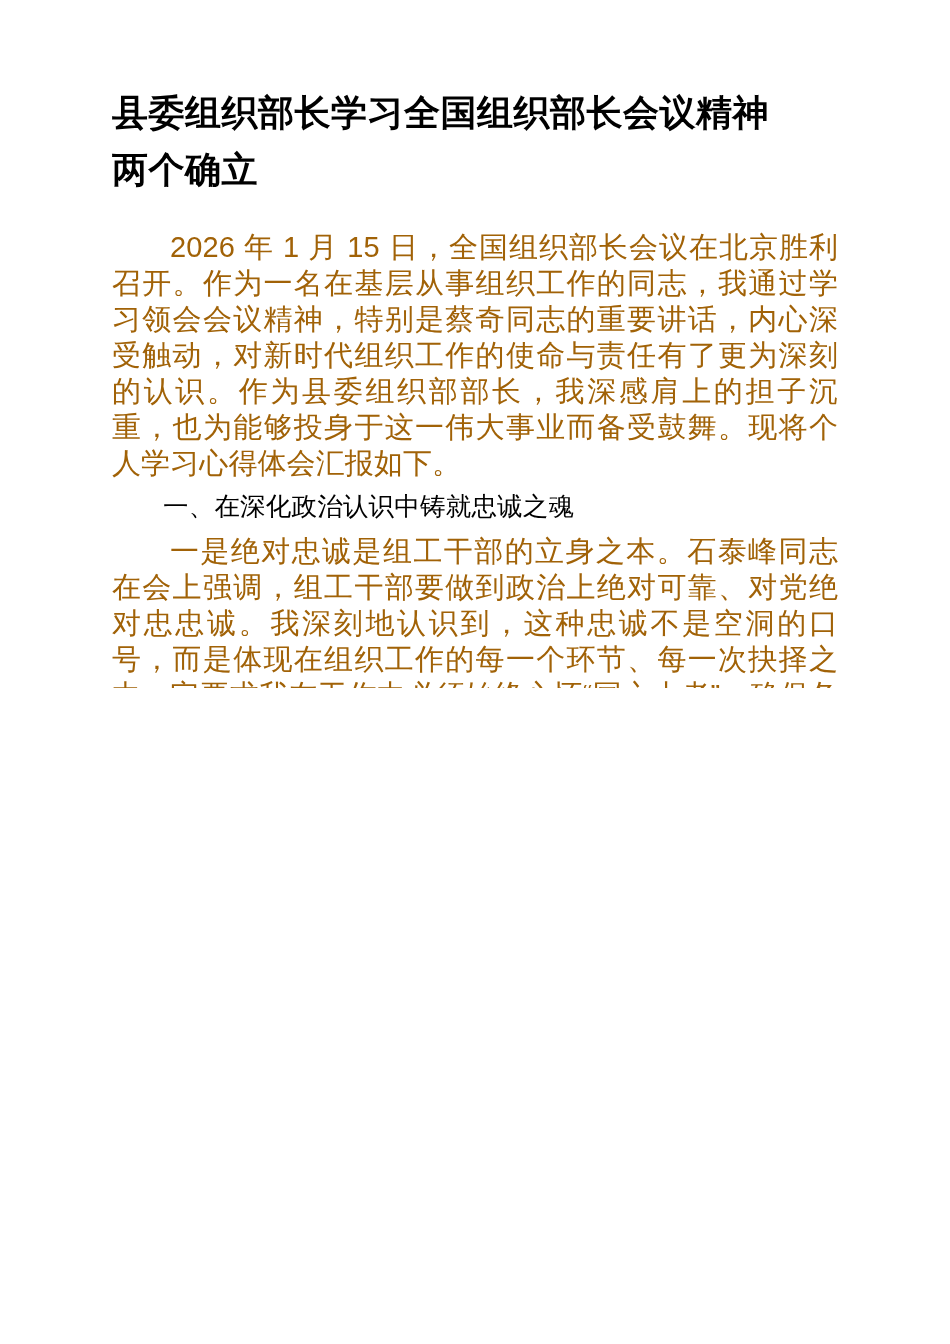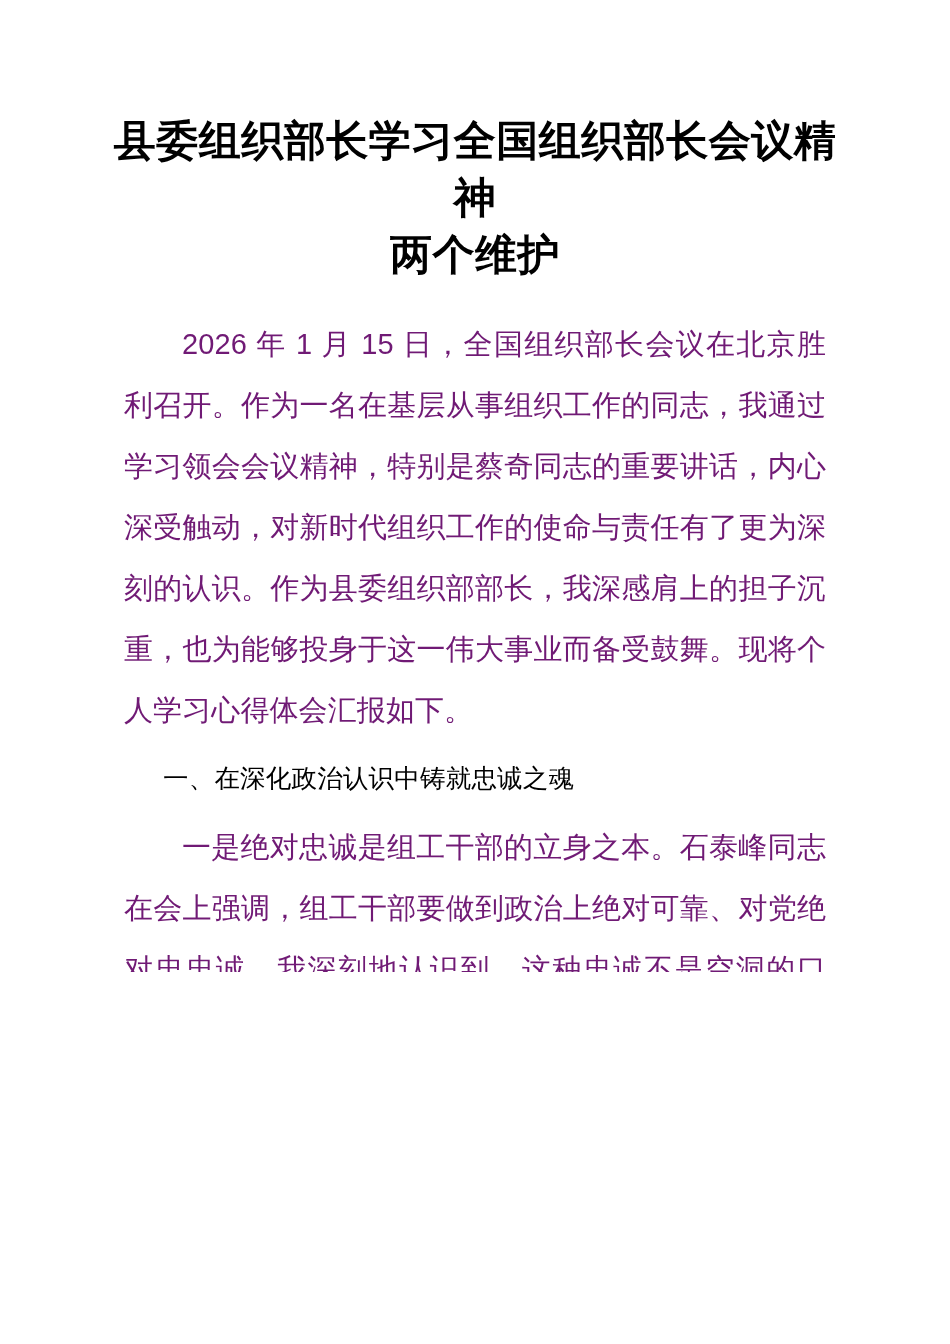--- a/index.html
+++ b/index.html
@@ -24,52 +24,51 @@
   }
 
   .doc-body {
     position: absolute;
     left: 112px;
     top: 0;
     width: 726px;
   }
 
   .doc-title {
-    font-size: 42px;
+    font-size: 36px;
     font-weight: bold;
     line-height: 57px;
-    text-align: center;
     letter-spacing: 0.5px;
     margin: 0;
-    padding-top: 112px;
+    padding-top: 84px;
     color: #000000;
   }
   .doc-title .tline {
     display: block;
   }
 
   .section-heading {
     font-size: 25.5px;
     line-height: 51.5px;
     text-align: justify;
     text-indent: 51px;
     margin: 0;
     letter-spacing: 0.2px;
     color: #000000;
   }
 
   .para {
     font-size: 29px;
-    line-height: 61px;
+    line-height: 36px;
     text-align: justify;
     text-align-last: left;
     text-indent: 58px;
-    margin: 12px;
+    margin: 0;
     letter-spacing: 0.1px;
-    color: #701a75;
+    color: #a16207;
     word-break: break-all;
   }
 
   .para-first {
     margin-top: 31px;
   }
 
   .para-clipped {
     
     max-height: 155px;
@@ -77,21 +76,21 @@
   }
 </style>
 </head>
 <body>
 
 <div class="page">
   <div class="doc-body">
 
     <h1 class="doc-title">
       <span class="tline">县委组织部长学习全国组织部长会议精神</span>
-      <span class="tline">两个维护</span>
+      <span class="tline">两个确立</span>
     </h1>
 
     <p class="para para-first">2026 年 1 月 15 日，全国组织部长会议在北京胜利召开。作为一名在基层从事组织工作的同志，我通过学习领会会议精神，特别是蔡奇同志的重要讲话，内心深受触动，对新时代组织工作的使命与责任有了更为深刻的认识。作为县委组织部部长，我深感肩上的担子沉重，也为能够投身于这一伟大事业而备受鼓舞。现将个人学习心得体会汇报如下。</p>
 
     <p class="section-heading">一、在深化政治认识中铸就忠诚之魂</p>
 
 
     <p class="para para-clipped">一是绝对忠诚是组工干部的立身之本。石泰峰同志在会上强调，组工干部要做到政治上绝对可靠、对党绝对忠忠诚。我深刻地认识到，这种忠诚不是空洞的口号，而是体现在组织工作的每一个环节、每一次抉择之中。它要求我在工作中必须始终心怀“国之大者”，确保各项组织工作始终与党中央的步调</p>
 
   </div>

